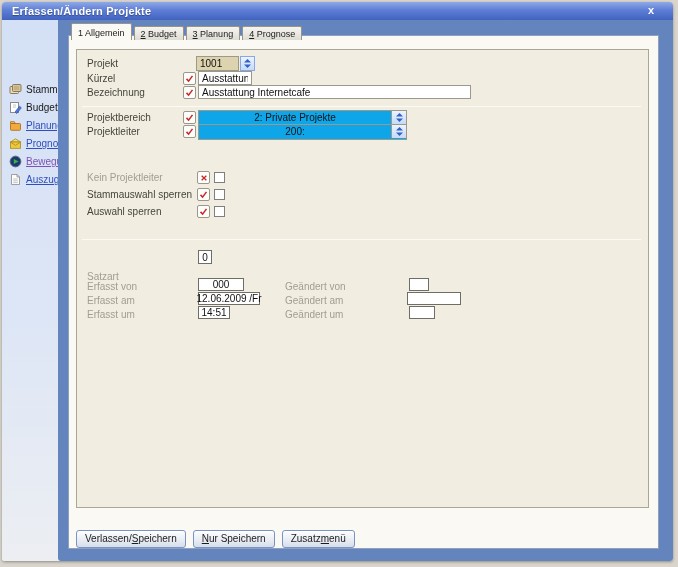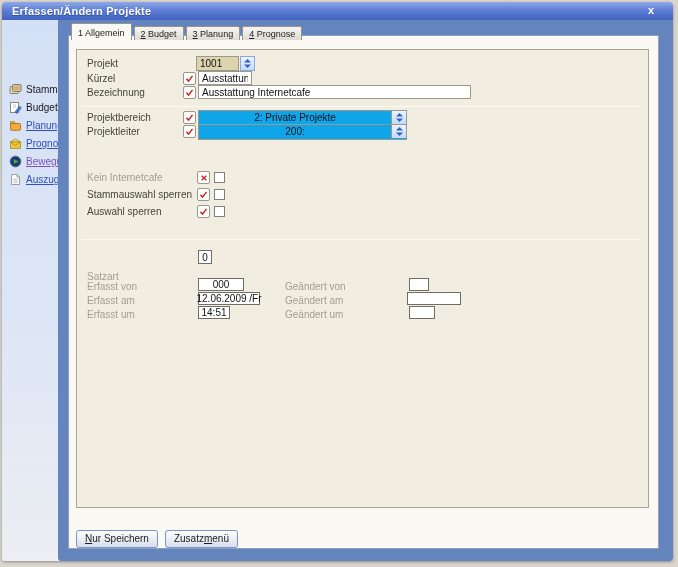--- a/index.html
+++ b/index.html
@@ -227,21 +227,21 @@
             <div class="combo" style="left:121px; top:74px; width:209px;">
               <span class="val">200:</span>
               <div class="spinner">
                 <svg width="7" height="9" viewBox="0 0 7 9">
                     <path d="M3.5 0 L7 3.5 H0 Z" fill="#2f62c9"></path>
                     <path d="M3.5 9 L0 5.5 H7 Z" fill="#2f62c9"></path>
                   </svg>
               </div>
             </div>
 
-            <span class="lbl dim" style="top:122px;">Kein Internetcafe</span>
+            <span class="lbl dim" style="top:122px;">Kein Projektleiter</span>
             <div class="vbtn" style="left:120px; top:121px;">
               <svg width="8" height="8" viewBox="0 0 12 12">
                   <path d="M2.5 2.5 L9.5 9.5 M9.5 2.5 L2.5 9.5" stroke="#c62828" stroke-width="2"></path>
                 </svg>
             </div>
             <div class="cbx" style="left:137px; top:122px;"></div>
 
             <span class="lbl" style="top:139px;">Stammauswahl sperren</span>
             <div class="vbtn" style="left:120px; top:138px;">
               <svg width="9" height="9" viewBox="0 0 12 12">
@@ -274,20 +274,23 @@
             <div class="ro" style="left:330px; top:242px; width:54px; height:13px;"></div>
 
             <span class="lbl dim" style="top:259px;">Erfasst um</span>
             <div class="ro" style="left:121px; top:256px; width:32px; height:13px;">14:51</div>
             <span class="lbl dim" style="left:208px; top:259px;">Geändert um</span>
             <div class="ro" style="left:332px; top:256px; width:26px; height:13px;"></div>
 
           </div>
 
           <div class="btn-row">
+            <button class="btn">
+              <span>Verlassen/</span><u>S</u><span>peichern</span>
+            </button>
             <button class="btn">
               <span></span><u>N</u><span>ur Speichern</span>
             </button>
             <button class="btn">
               <span>Zusatz</span><u>m</u><span>enü</span>
             </button>
           </div>
 
         </div>
       </div>

